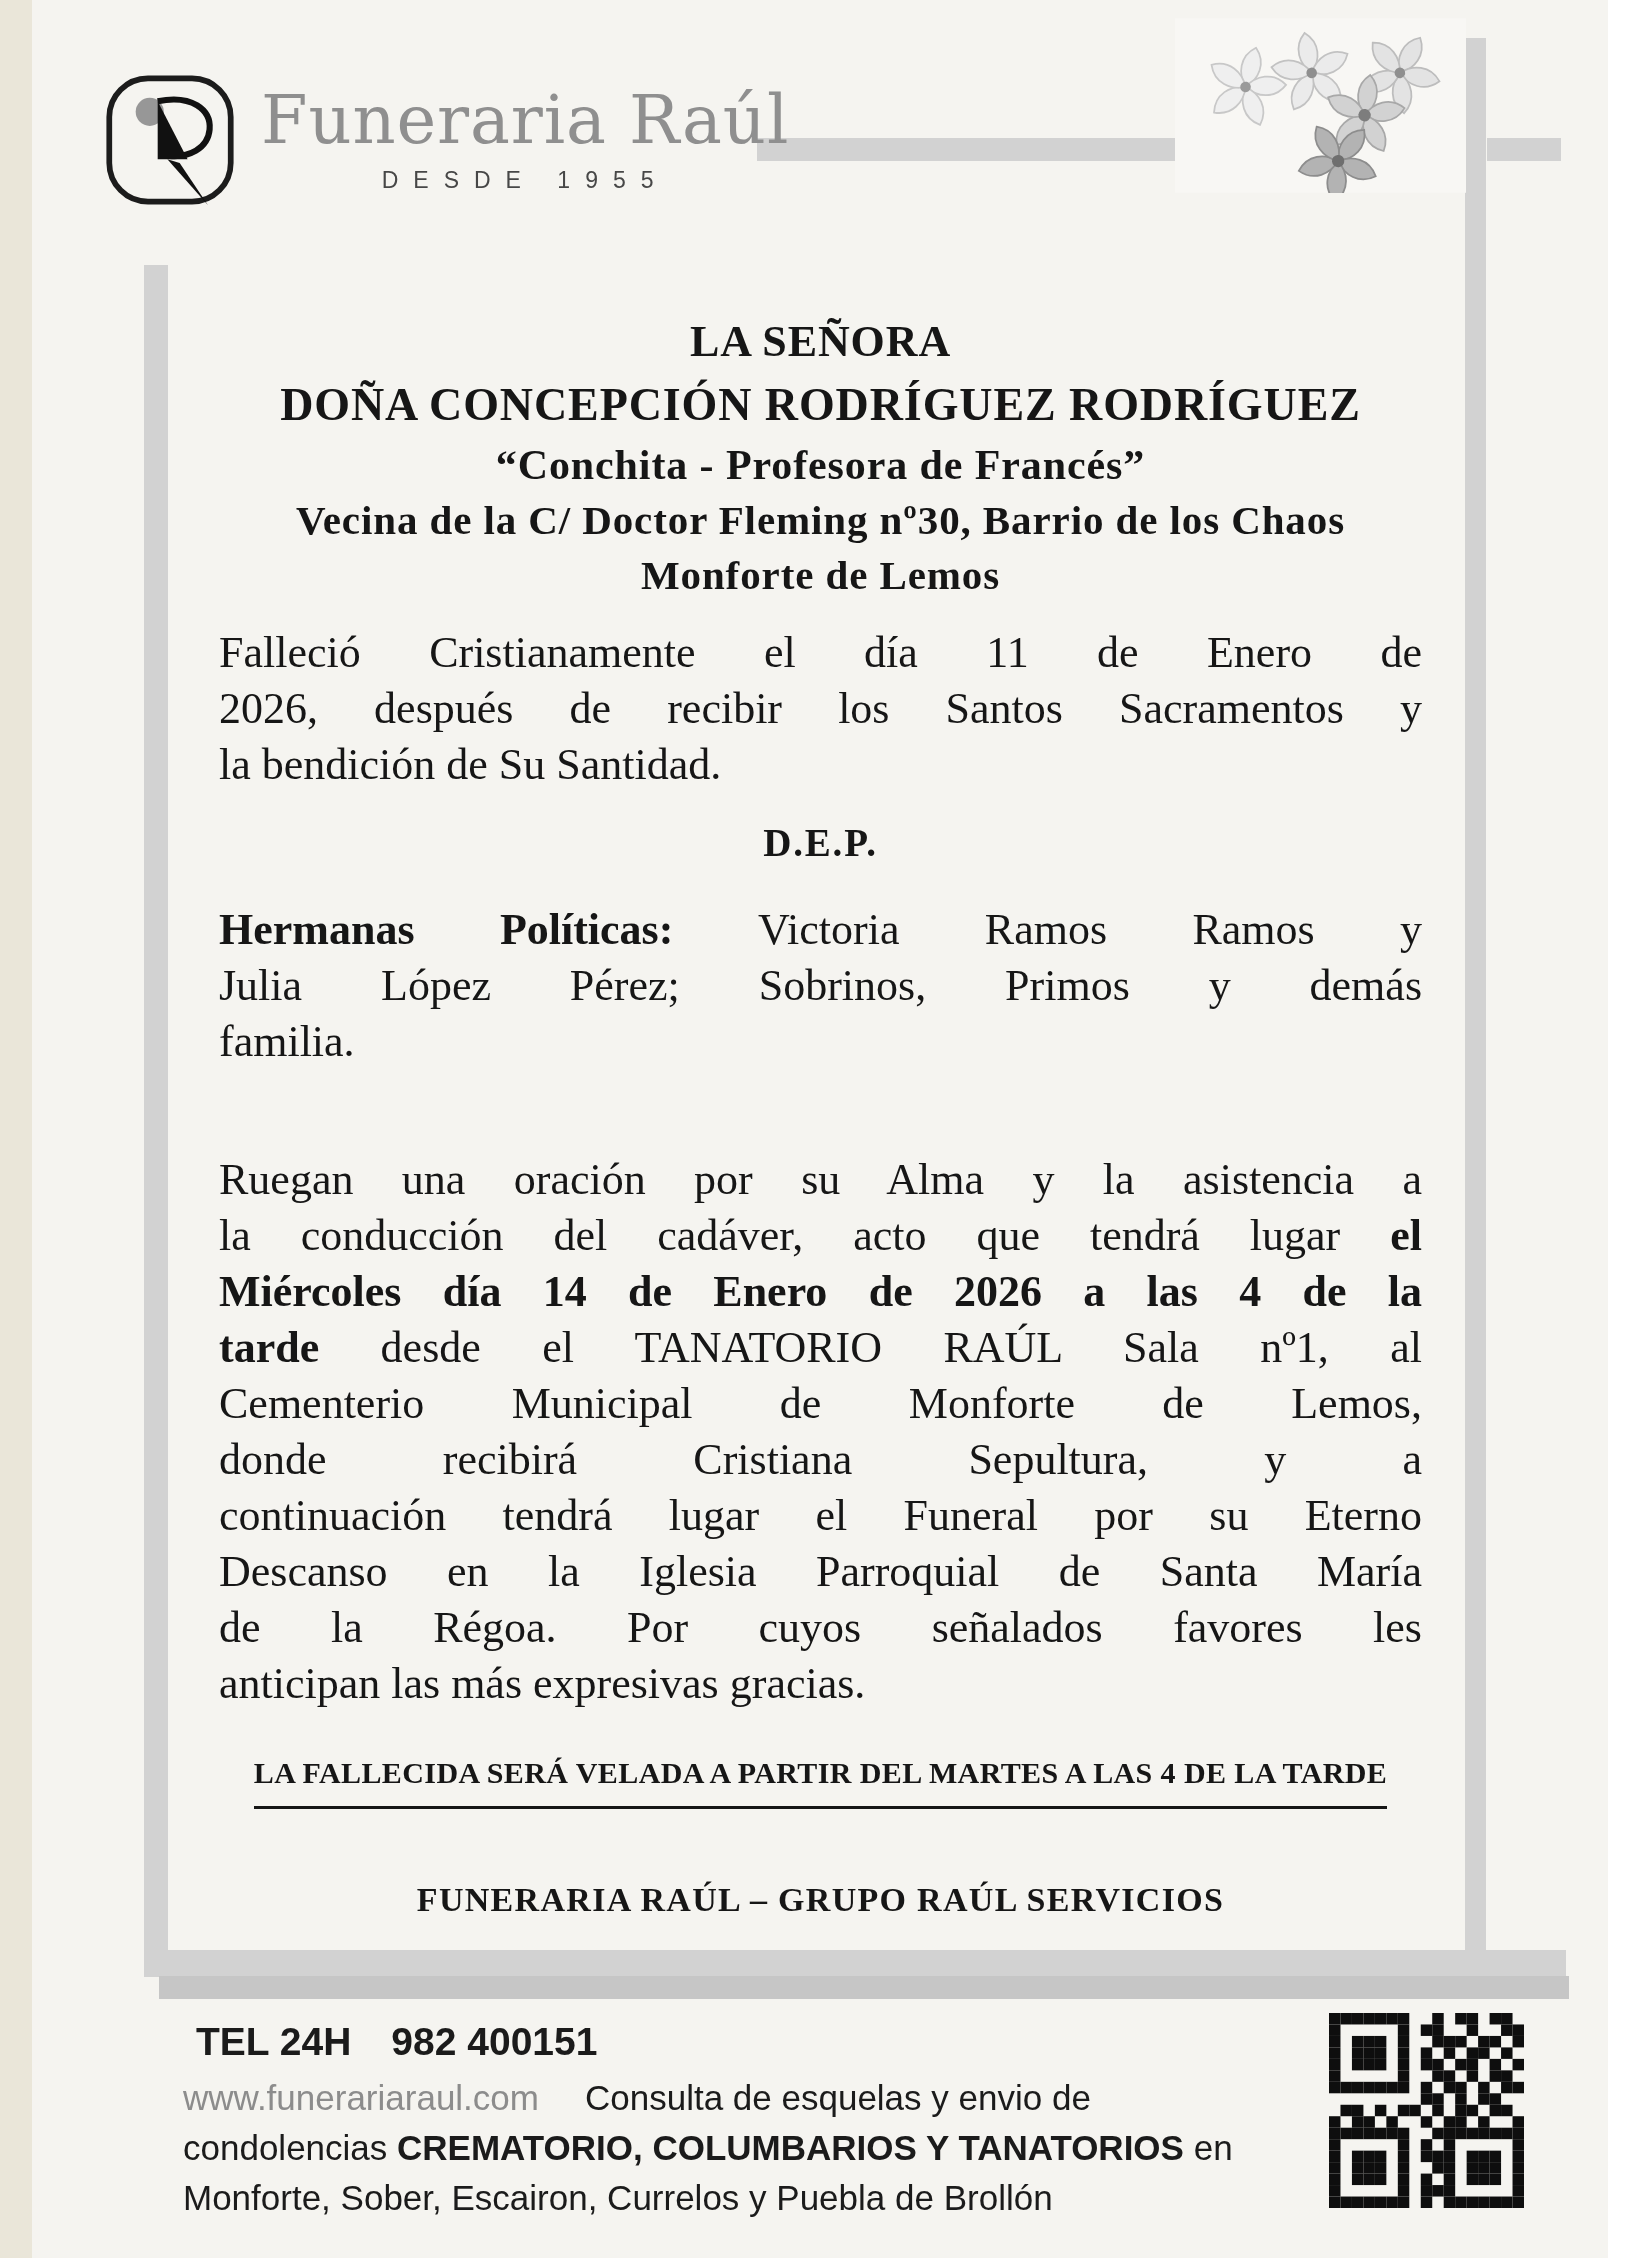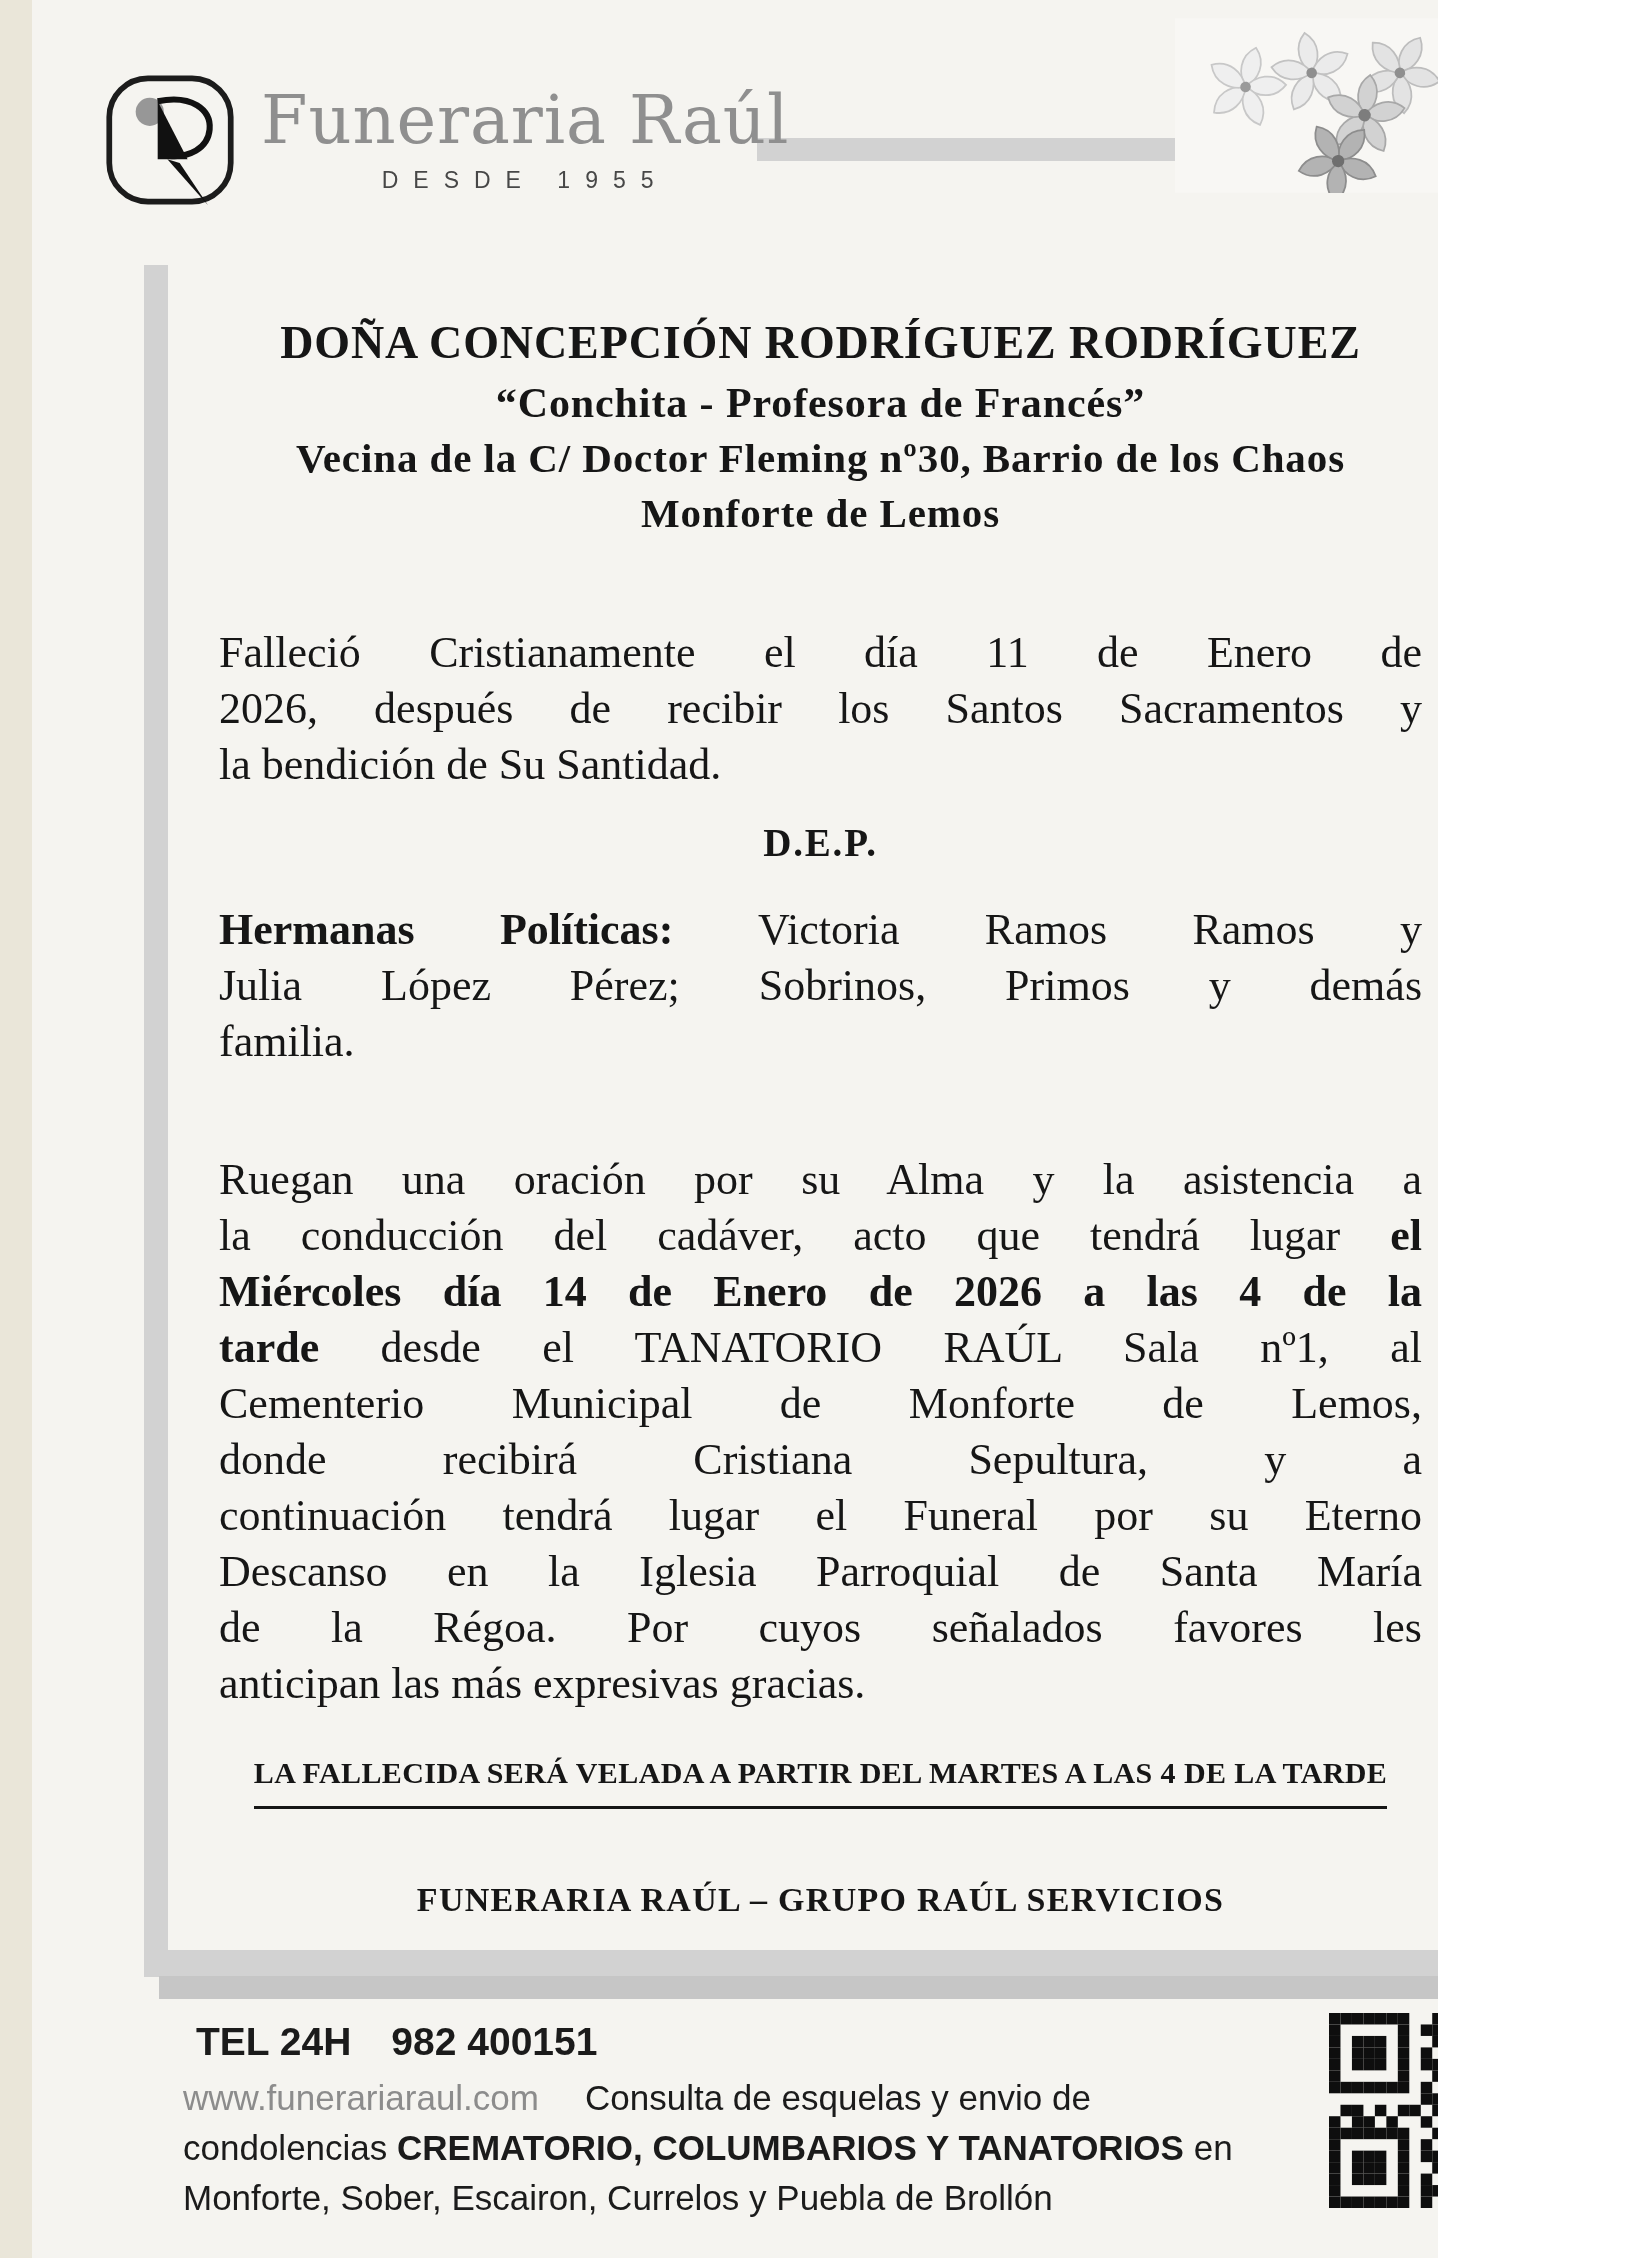--- a/index.html
+++ b/index.html
@@ -1,17 +1,17 @@
 <!DOCTYPE html>
 <html style="font-size:14px"><head>
 <meta charset="utf-8">
 <style>
   html,body{margin:0;padding:0;}
   .page{
-    position:relative;width:1438px;height:2258px;
+    position:relative;width:1608px;height:2258px;
     background:#f5f4f0;overflow:hidden;
     font-family:"Liberation Serif","DejaVu Serif",serif;
     color:#161616;
   }
   .scan-strip{position:absolute;left:0;top:0;width:32px;height:2258px;background:#eae6d9;}
 
   
   .brand{position:absolute;left:104px;top:71px;display:flex;align-items:flex-start;}
   .logo{width:132px;height:138px;}
   .brand-text{margin-left:25px;padding-top:14px;}
@@ -127,20 +127,21 @@
         <use href="#flower"></use>
         <circle r="7" fill="#7d7d7d" stroke="none"></circle>
       </g>
     <g transform="translate(185,162) rotate(40)" fill="#b3b3b3" stroke="#8d8d8d" stroke-width="2">
         <use href="#flower"></use>
         <circle r="7" fill="#6f6f6f" stroke="none"></circle>
       </g>
   </svg>
 
   <div class="block" style="top:311px">
+    <div class="hline h1">LA SEÑORA</div>
     <div class="hline h2">DOÑA CONCEPCIÓN RODRÍGUEZ RODRÍGUEZ</div>
     <div class="hline h3">“Conchita - Profesora de Francés”</div>
     <div class="hline h4">Vecina de la C/ Doctor Fleming nº30, Barrio de los Chaos</div>
     <div class="hline h5">Monforte de Lemos</div>
   </div>
 
   <div class="block bodytext" style="top:625px">
       <div class="jline"><span>Falleció Cristianamente el día 11 de Enero de</span></div>
       <div class="jline"><span>2026, después de recibir los Santos Sacramentos y</span></div>
       <div class="jline last"><span>la bendición de Su Santidad.</span></div>

